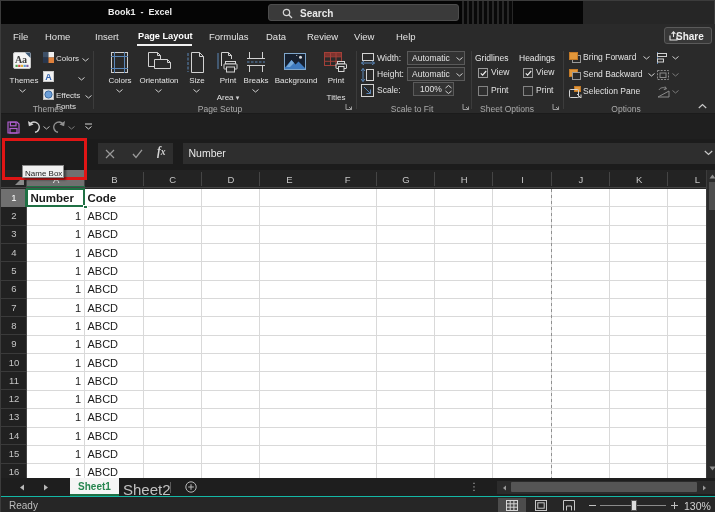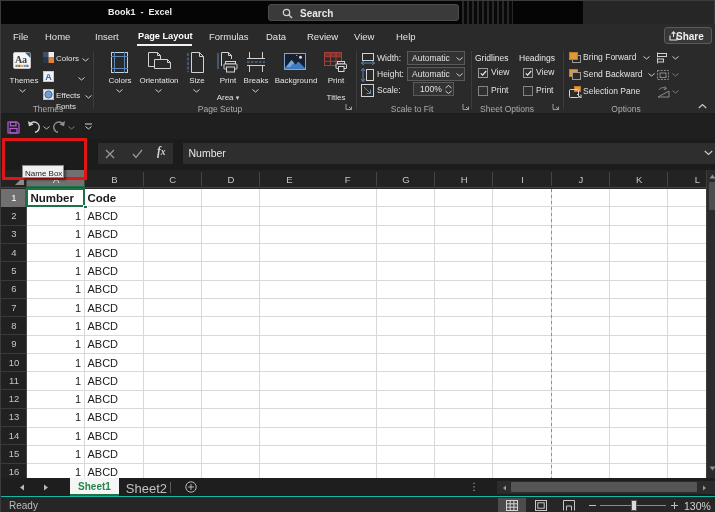--- a/index.html
+++ b/index.html
@@ -469,21 +469,21 @@
 <div id="tabsbar">
   <svg class="abs" style="left:18px;top:6px;" width="6" height="7" viewBox="0 0 6 7">
         <path d="M5 0.5 L1 3.5 L5 6.5 Z" fill="#b8b8b8"></path>
       </svg>
   <svg class="abs" style="left:42px;top:6px;" width="6" height="7" viewBox="0 0 6 7">
         <path d="M1 0.5 L5 3.5 L1 6.5 Z" fill="#b8b8b8"></path>
       </svg>
   <div class="abs" style="left:69px;top:0;width:49px;height:18px;background:#f5f5f5;border-bottom:2.5px solid #1f7044;">
     <div class="t" style="left:0;top:2.5px;width:49px;text-align:center;font-size:10px;font-weight:bold;color:#26854f;">Sheet1</div>
   </div>
-  <div class="t" style="left:122px;top:3px;width:44px;text-align:right;font-size:13px;color:#c2c2c2;">Sheet2</div>
+  <div class="t" style="left:122px;top:3px;width:44px;text-align:right;font-size:15px;color:#c2c2c2;text-decoration:underline;">Sheet2</div>
   <div class="abs" style="left:169px;top:3.5px;width:1px;height:11px;background:#5a5a5a;"></div>
   <svg class="abs" style="left:184px;top:3px;" width="12" height="12" viewBox="0 0 12 12">
         <circle cx="6" cy="6" r="5.2" fill="none" stroke="#b8b8b8"></circle>
         <path d="M6 3.2 L6 8.8 M3.2 6 L8.8 6" stroke="#b8b8b8"></path>
       </svg>
   <div class="t" style="left:468px;top:3px;font-size:10px;color:#b0b0b0;letter-spacing:0;">⋮</div>
   <div class="abs" style="left:496px;top:2.5px;width:219px;height:13px;background:#2b2b2b;">
     <svg class="abs" style="left:5px;top:4px;" width="5" height="6" viewBox="0 0 5 6">
           <path d="M4 0.5 L1 3 L4 5.5 Z" fill="#9a9a9a"></path>
         </svg>

